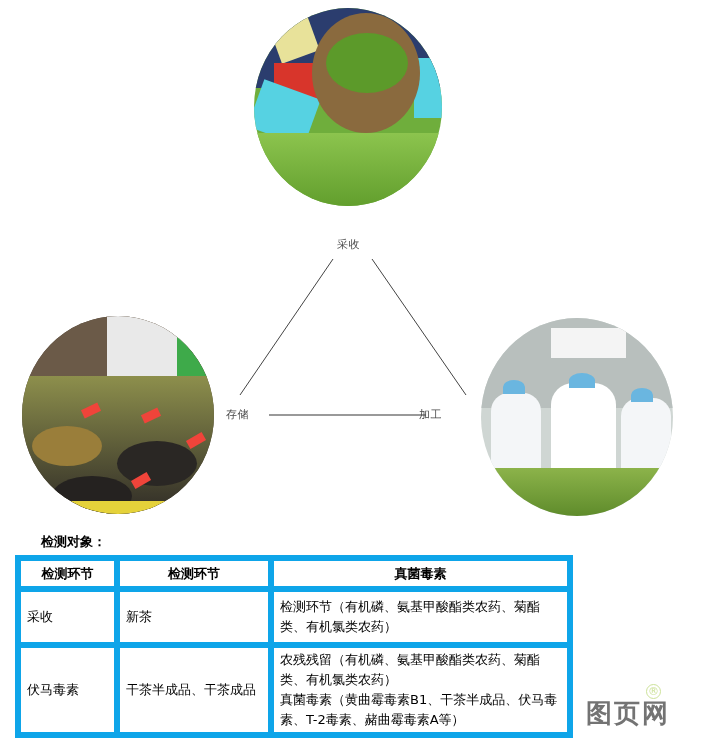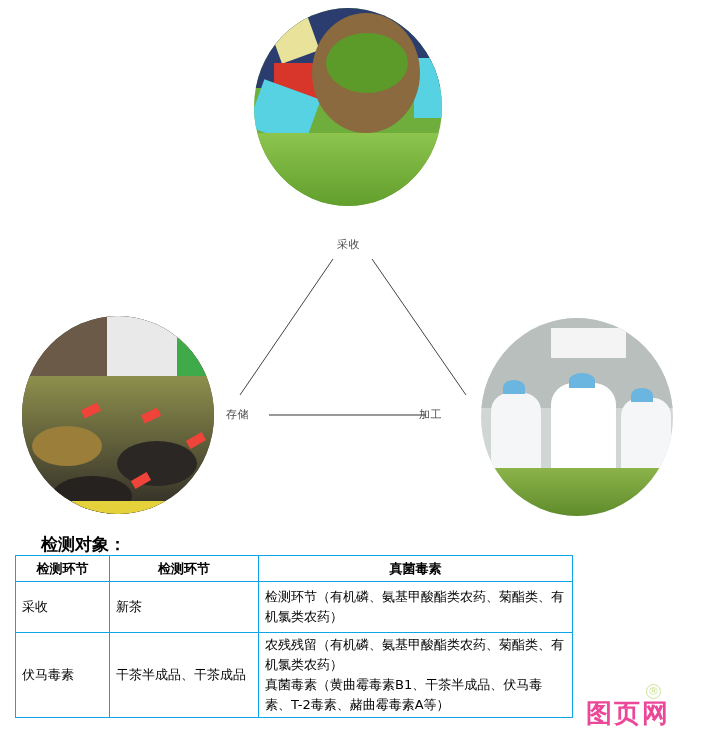--- a/index.html
+++ b/index.html
@@ -13,34 +13,34 @@
     #photo-harvest { left:254px; top:8px; width:188px; height:198px; background:#6fae3c; }
     
     #photo-storage { left:22px; top:316px; width:192px; height:198px; background:#4a4034; }
     
     #photo-processing { left:481px; top:318px; width:192px; height:198px; background:#cfd6d3; }
 
     .diagram-label { position:absolute; font-size:11px; color:#4a4a4a; letter-spacing:0.5px; }
 
     .connector { position:absolute; left:0; top:0; }
 
-    .section-title { position:absolute; left:41px; top:533px; font-size:17px; font-weight:bold; }
+    .section-title { position:absolute; left:41px; top:533px; font-size:13px; font-weight:bold; }
 
     table.inspection { position:absolute; left:15px; top:555px; width:558px;
       border-collapse:collapse; font-size:13px; }
-    table.inspection th, table.inspection td { border:1px solid #0ea5e9; padding:0 6px; vertical-align:middle; }
+    table.inspection th, table.inspection td { border:6px solid #0ea5e9; padding:0 6px; vertical-align:middle; }
     table.inspection th { height:25px; font-weight:bold; text-align:center; font-size:13px; }
     table.inspection td { line-height:20px; text-align:left; }
     .r1 td { height:50px; }
     .r2 td { height:84px; }
     .col1 { width:81px; }
     .col2 { width:136px; }
 
     .watermark { position:absolute; left:586px; top:696px; font-size:26px; font-weight:bold;
-      color:#ec4899; letter-spacing:2px; }
+      color:#737373; letter-spacing:2px; }
     .watermark-reg { position:absolute; left:646px; top:684px; font-size:11px; color:#cde29a;
       border:1px solid #cde29a; border-radius:50%; width:13px; height:13px; line-height:13px; text-align:center; }
   </style>
 </head>
 <body>
 
 <div id="photo-harvest" class="photo">
   <div class="layer" style="left:0;top:0;width:188px;height:80px;background:#2b3d6e;"></div>
   <div class="layer" style="left:20px;top:10px;width:40px;height:40px;background:#e8e29a;transform:rotate(-20deg);"></div>
   <div class="layer" style="left:20px;top:55px;width:60px;height:40px;background:#d8352b;"></div>

